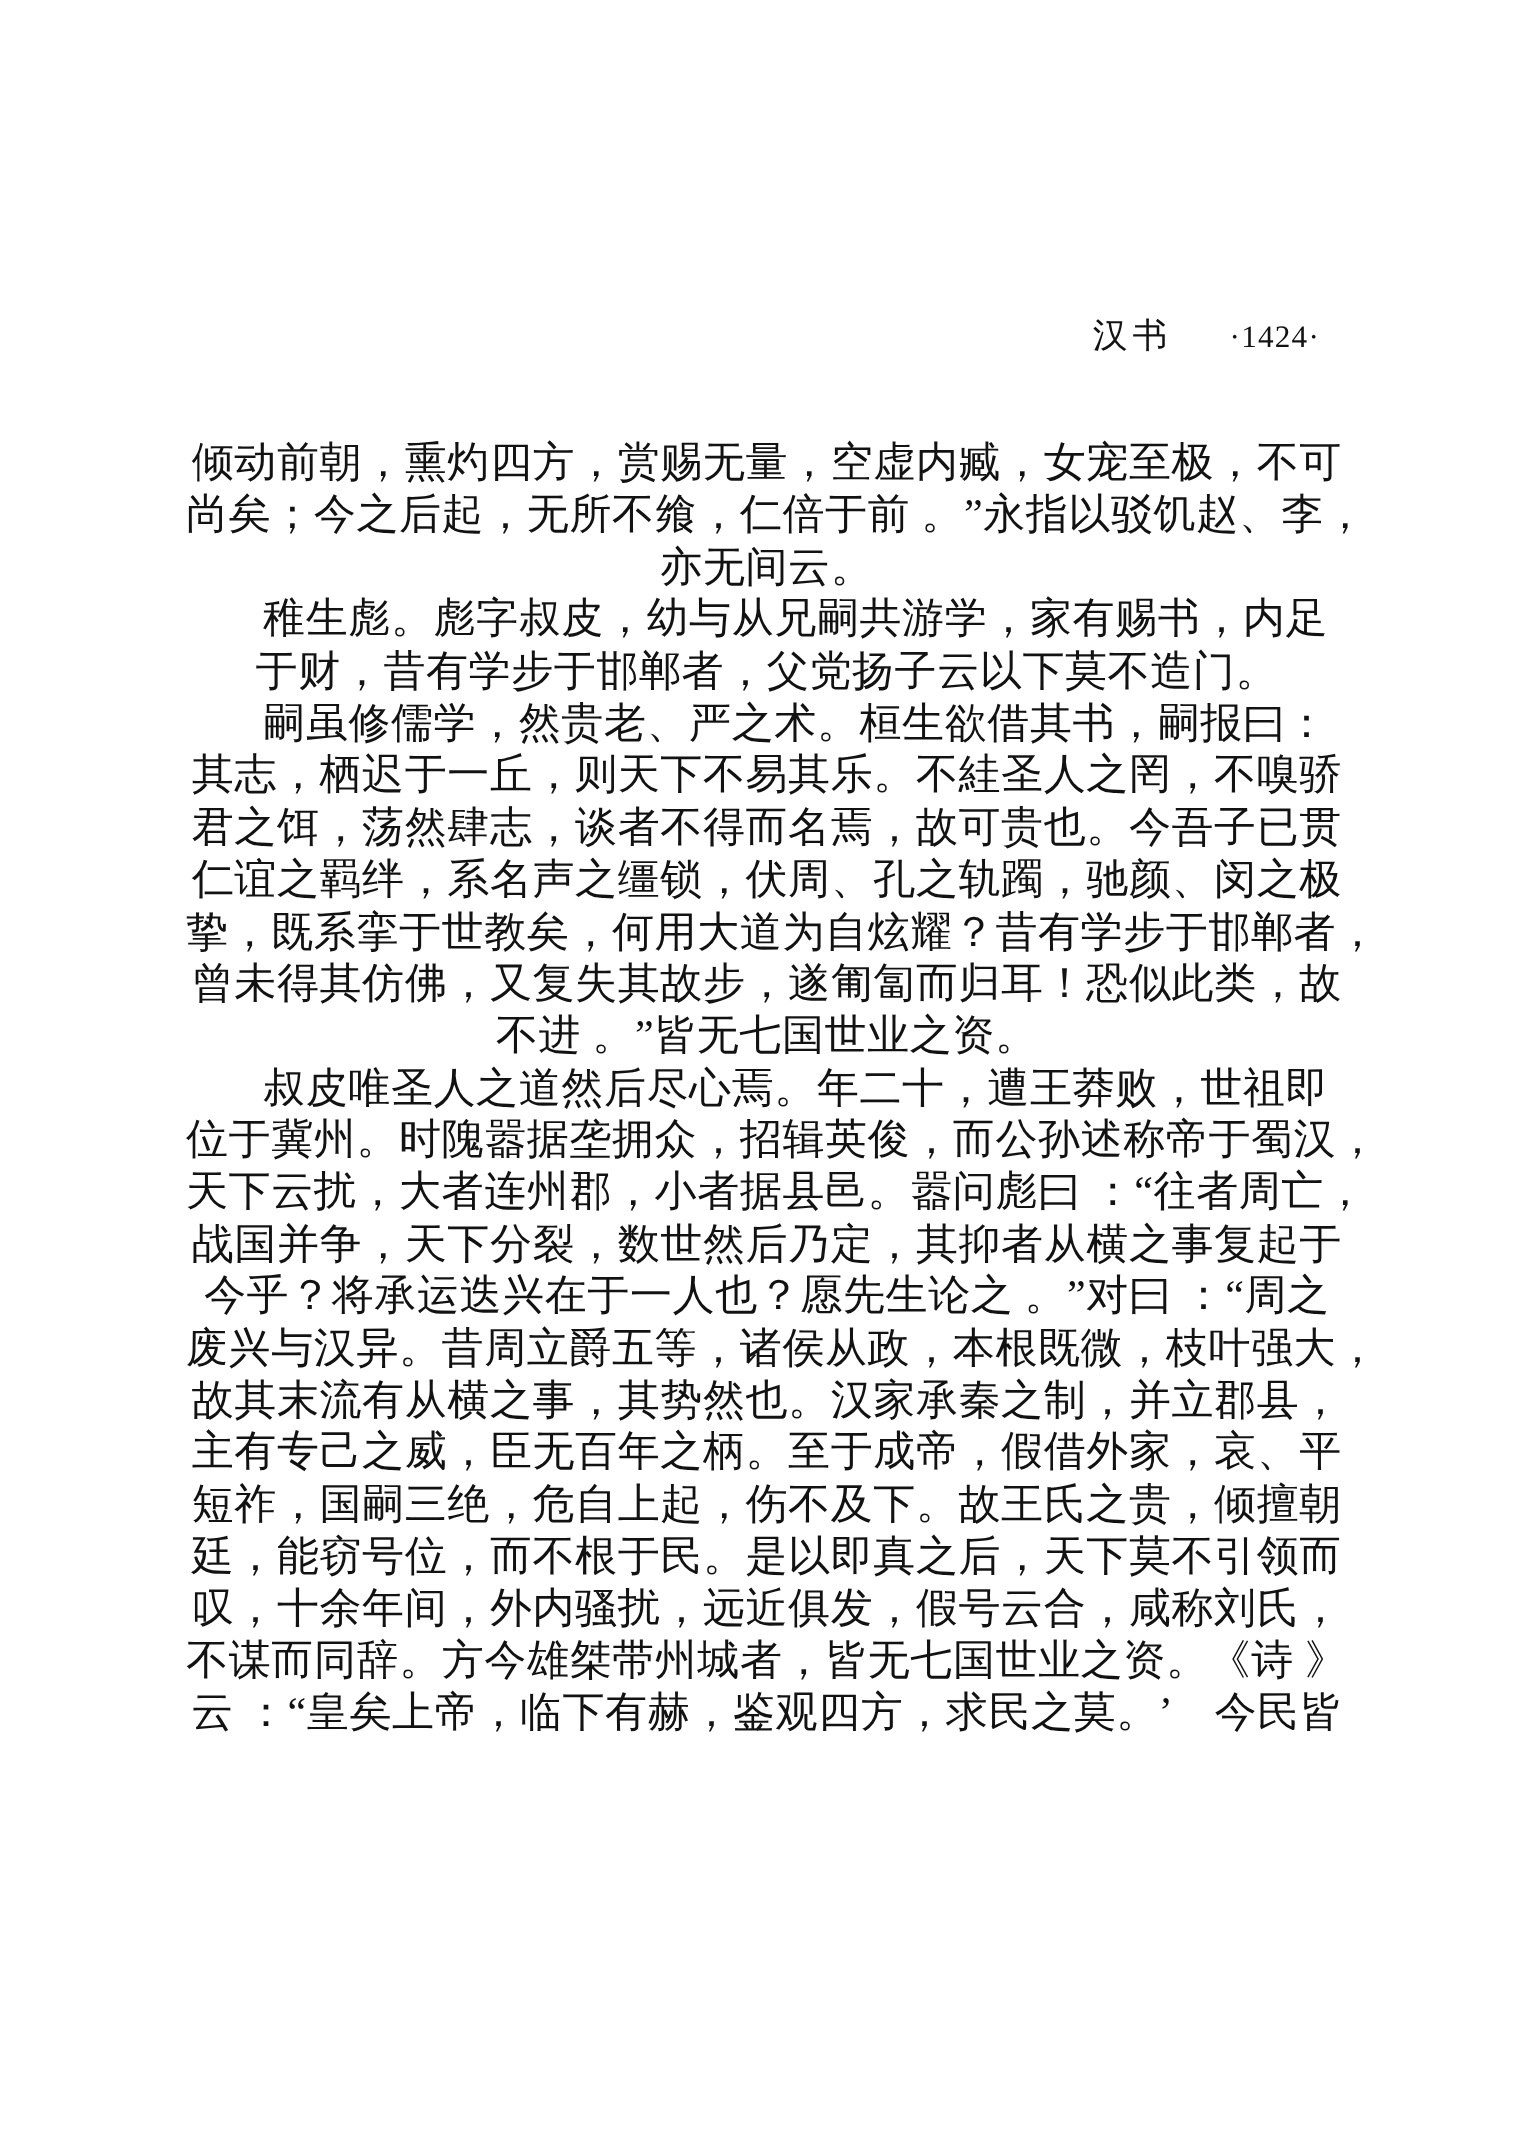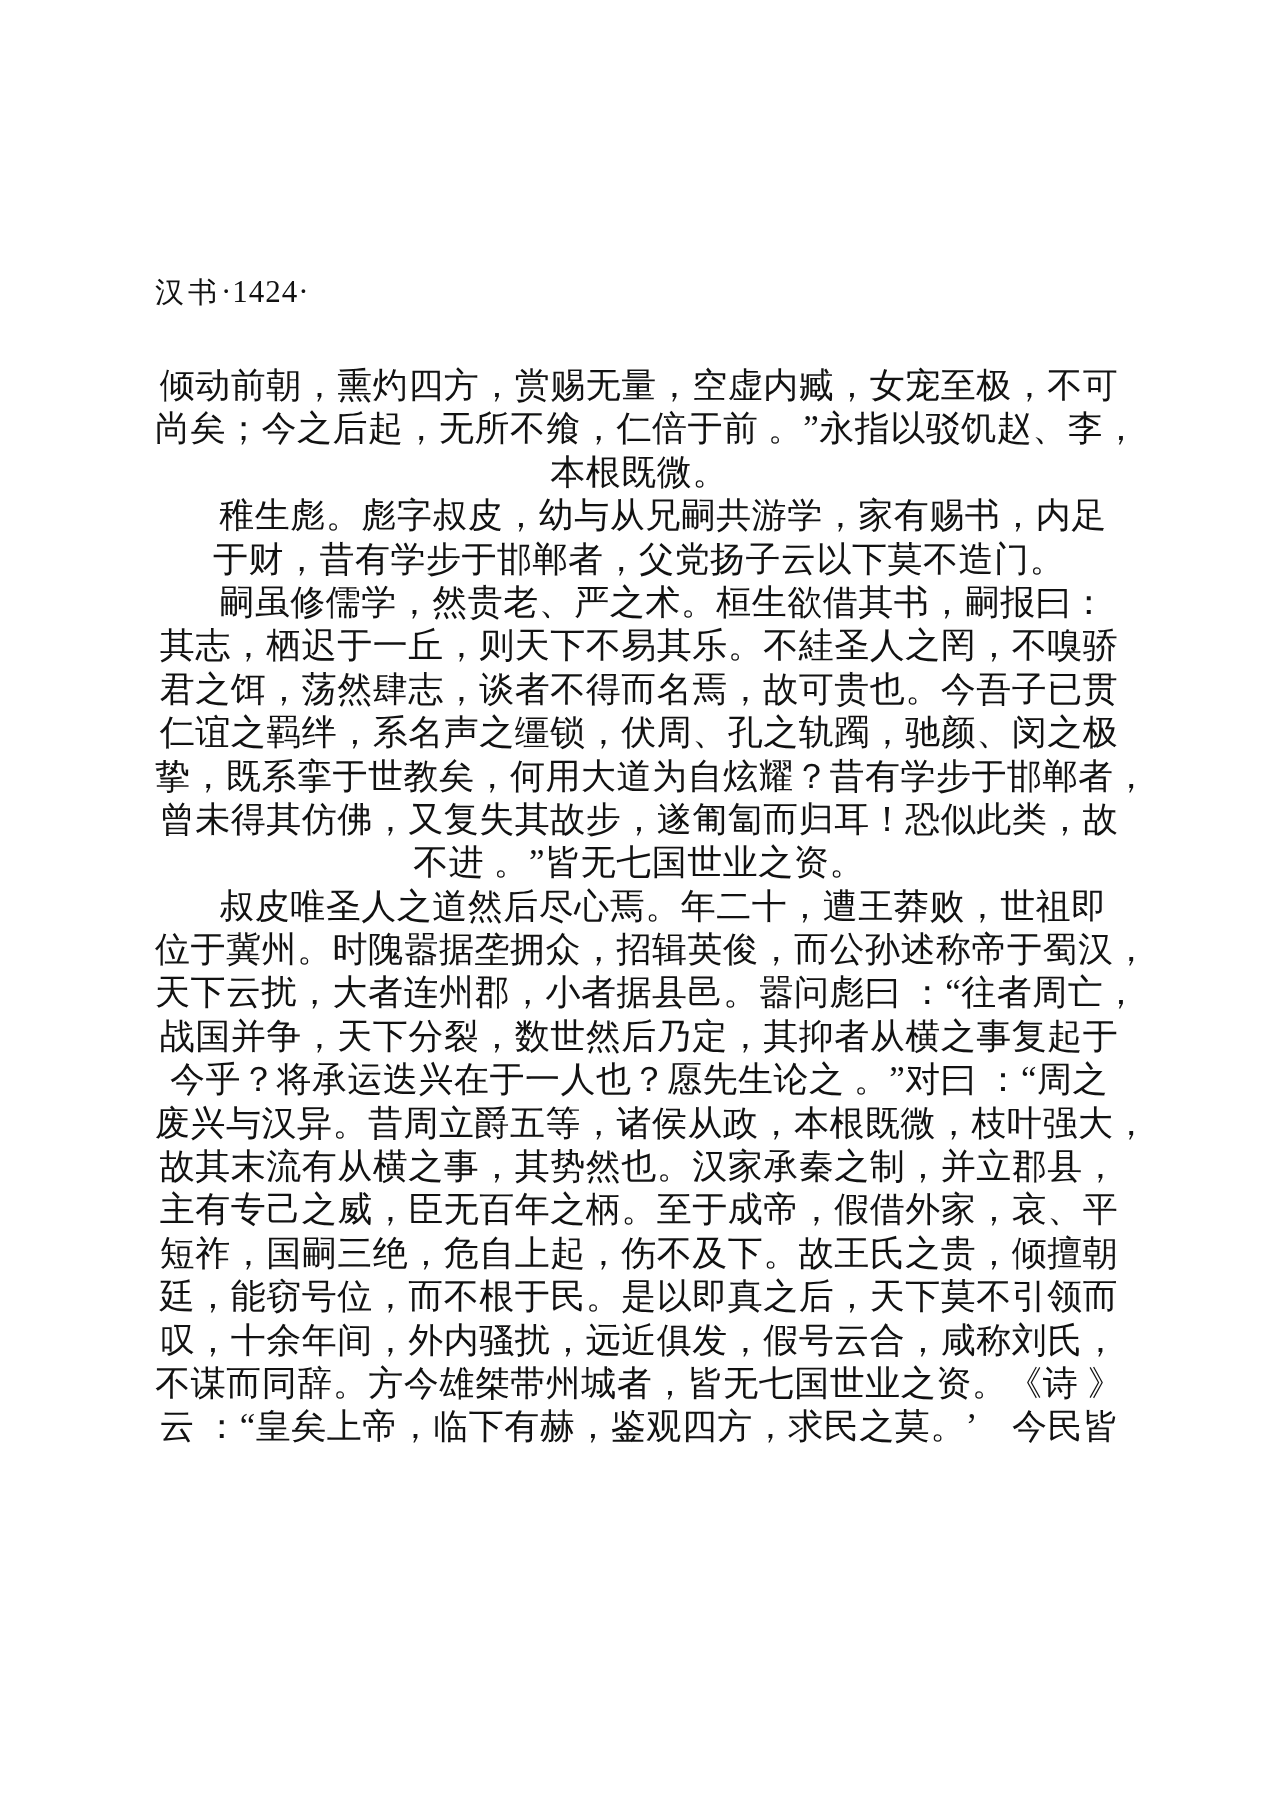--- a/index.html
+++ b/index.html
@@ -11,34 +11,35 @@
     position: relative;
     width: 1283px;
     height: 1795px;
     background: #ffffff;
     overflow: hidden;
     font-family: "Liberation Serif", "DejaVu Serif", serif;
     color: #121212;
   }
   .header {
     position: absolute;
-    top: 273px;
+    top: 260px;
     left: 155px;
     width: 945px;
     display: flex;
-    justify-content: flex-start;
+    justify-content: flex-end;
     align-items: baseline;
+    gap: 48px;
   }
   .book-title {
     font-size: 29px;
     letter-spacing: 4px;
     font-weight: 500;
   }
   .page-number {
-    font-size: 31px;
+    font-size: 26px;
     letter-spacing: 1px;
   }
   .body-text {
     position: absolute;
     top: 364px;
     left: 155px;
     width: 968px;
     font-size: 35px;
     line-height: 43.4px;
     letter-spacing: 0.5px;
@@ -56,21 +57,21 @@
 <body>
 
 <div class="page">
   <div class="header">
     <span class="book-title">汉书</span>
     <span class="page-number">·1424·</span>
   </div>
   <div class="body-text" id="body-text">
       <div class="line">倾动前朝，熏灼四方，赏赐无量，空虚内臧，女宠至极，不可</div>
       <div class="line">尚矣；今之后起，无所不飨，仁倍于前 。”永指以驳饥赵、李，</div>
-      <div class="line">本根既微。</div>
+      <div class="line">亦无间云。</div>
       <div class="line indent">稚生彪。彪字叔皮，幼与从兄嗣共游学，家有赐书，内足</div>
       <div class="line">于财，昔有学步于邯郸者，父党扬子云以下莫不造门。</div>
       <div class="line indent">嗣虽修儒学，然贵老、严之术。桓生欲借其书，嗣报曰：</div>
       <div class="line">其志，栖迟于一丘，则天下不易其乐。不絓圣人之罔，不嗅骄</div>
       <div class="line">君之饵，荡然肆志，谈者不得而名焉，故可贵也。今吾子已贯</div>
       <div class="line">仁谊之羁绊，系名声之缰锁，伏周、孔之轨躅，驰颜、闵之极</div>
       <div class="line">挚，既系挛于世教矣，何用大道为自炫耀？昔有学步于邯郸者，</div>
       <div class="line">曾未得其仿佛，又复失其故步，遂匍匐而归耳！恐似此类，故</div>
       <div class="line">不进 。”皆无七国世业之资。</div>
       <div class="line indent">叔皮唯圣人之道然后尽心焉。年二十，遭王莽败，世祖即</div>

